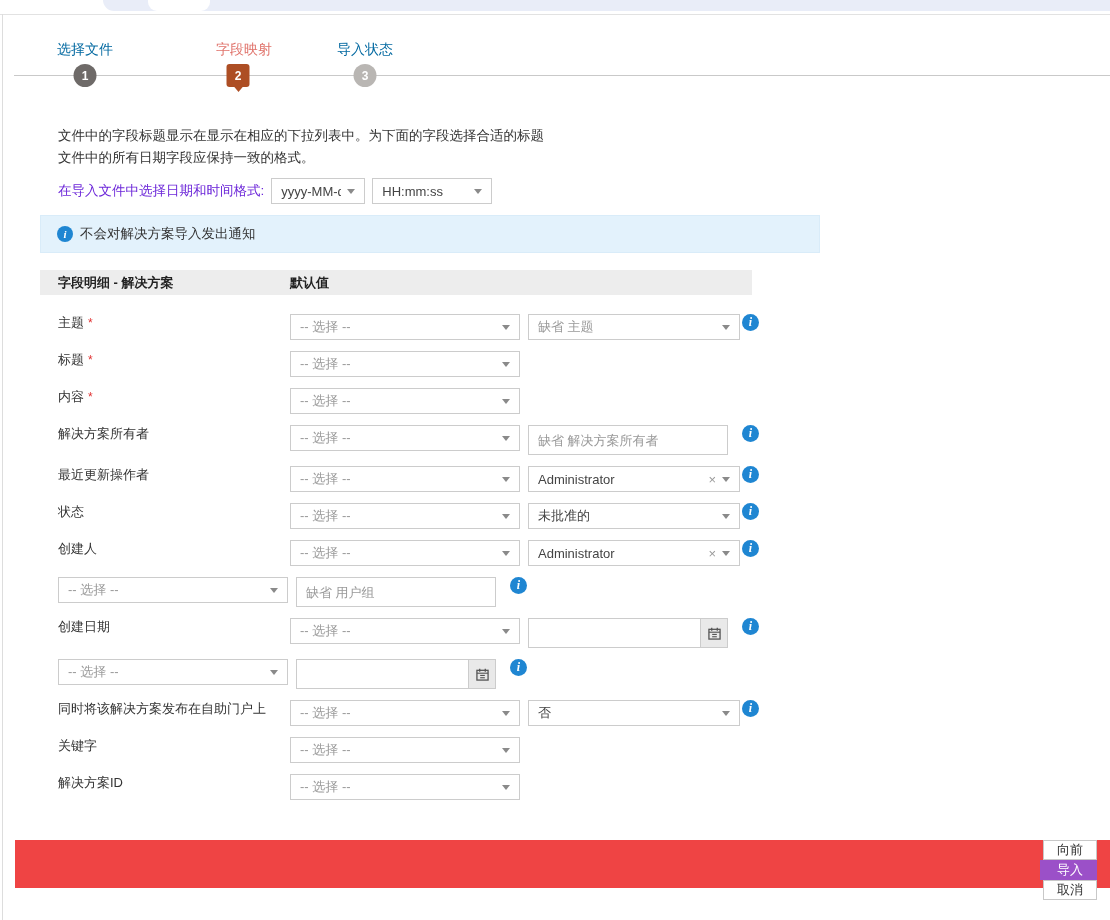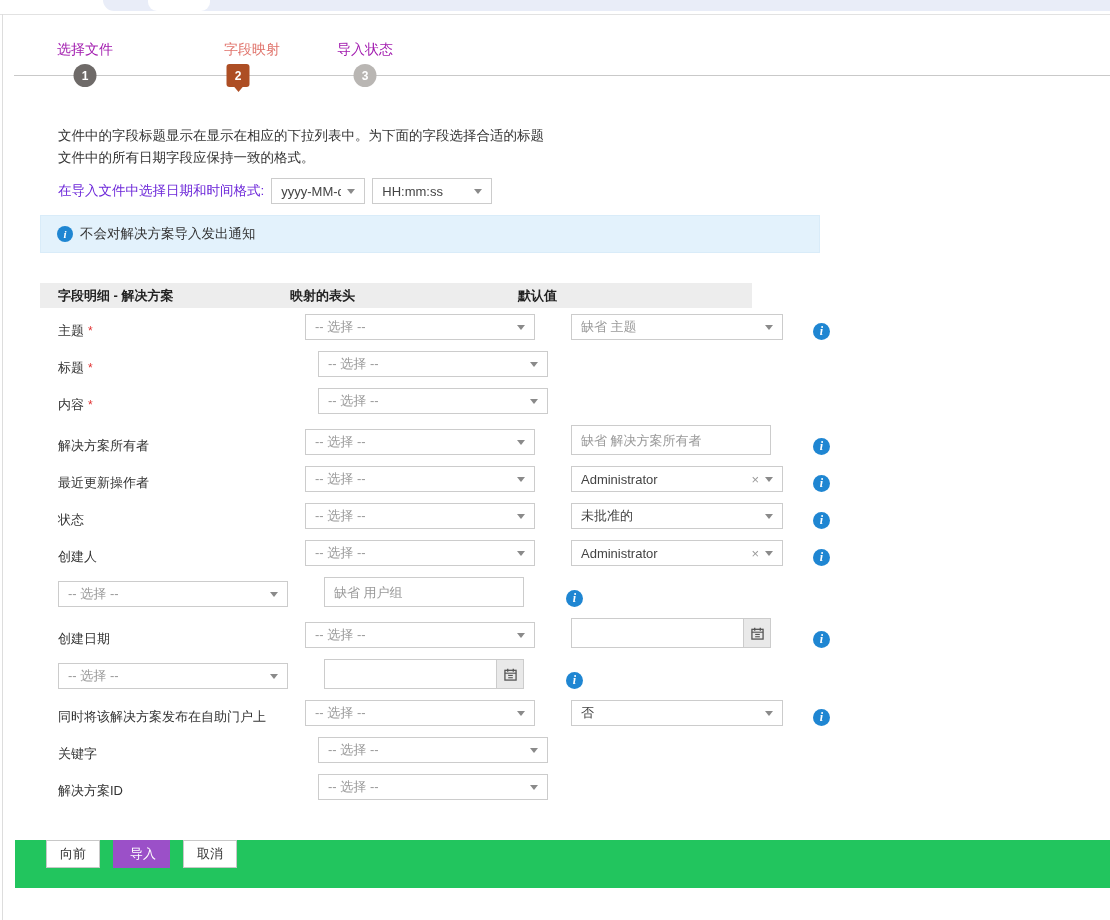--- a/index.html
+++ b/index.html
@@ -13,21 +13,21 @@
     background:#fff;color:#333;position:relative;overflow:hidden;font-size:13px;
   }
   .left-border{position:absolute;left:2px;top:14px;bottom:0;width:1px;background:#ddd;}
   .top-band{position:absolute;left:103px;right:0;top:0;height:11px;background:#e9edf8;border-bottom-left-radius:12px;}
   .top-pill{position:absolute;left:45px;top:0;width:62px;height:11px;background:#fff;border-radius:0 0 9px 9px;}
   .top-line{position:absolute;left:0;right:0;top:14px;height:1px;background:#e2e2e2;}
 
   
   .stepper{position:absolute;left:0;top:0;right:0;height:100px;}
   .step-line{position:absolute;left:14px;right:0;top:75px;height:1px;background:#c9c9c9;}
-  .slabel{position:absolute;top:41px;transform:translateX(-50%);font-size:14px;color:#a21caf;white-space:nowrap;}
+  .slabel{position:absolute;top:41px;transform:translateX(-50%);font-size:14px;color:#0369a1;white-space:nowrap;}
   .slabel.active{color:var(--step-active-label);}
   .sbadge{position:absolute;top:64px;transform:translateX(-50%);width:23px;height:23px;border-radius:50%;
     color:#fff;font-size:12px;font-weight:bold;display:flex;align-items:center;justify-content:center;}
   .sbadge.done{background:#6e6a68;}
   .sbadge.pending{background:#b9b6b3;}
   .sbadge.active{background:var(--step-active);border-radius:3px;}
   .sbadge.active::after{content:"";position:absolute;top:100%;left:50%;transform:translateX(-50%);
     border:5px solid transparent;border-top:6px solid var(--step-active);margin-top:-1px;}
 
   
@@ -50,60 +50,60 @@
   
   .banner{position:absolute;left:40px;top:215px;width:780px;height:38px;background:var(--banner-bg);
     border:1px solid #d9ecf9;display:flex;align-items:center;padding-left:16px;}
   .binfo{width:16px;height:16px;border-radius:50%;background:var(--info-blue);color:#fff;
     font-family:"Liberation Serif","DejaVu Serif",serif;font-style:italic;font-weight:bold;font-size:11px;
     display:flex;align-items:center;justify-content:center;margin-right:7px;flex:none;}
   .btext{color:#333;font-size:13.5px;}
 
   
   .thead{position:absolute;left:40px;top:270px;width:712px;height:25px;background:#ededed;
-    display:flex;align-items:center;padding-left:18px;font-weight:bold;font-size:13px;color:#222;margin-top:13px;}
+    display:flex;align-items:center;padding-left:18px;font-weight:bold;font-size:13px;color:#222;}
   .th1{width:232px;}.th2{width:228px;}
   .rows{position:absolute;left:40px;top:314px;width:790px;padding-left:18px;}
-  .frow{display:flex;align-items:flex-end;margin-bottom:11px;gap:28px;}
+  .frow{display:flex;align-items:flex-start;margin-bottom:11px;}
   .flabel{width:232px;color:#333;font-size:13px;display:flex;align-items:center;}
   .req{color:#e03131;margin-left:4px;font-size:12px;}
   .wmap{width:230px;margin-right:8px;flex:none;}
   .defcell{width:200px;margin-right:14px;flex:none;}
   .wdef{width:212px;}
   .tin{width:200px;height:30px;border:1px solid #ccc;padding:0 9px;font-size:13px;color:#444;
     font-family:"Liberation Sans","DejaVu Sans",sans-serif;outline:none;}
   .tin::placeholder{color:#999;}
   .datein{width:200px;height:30px;border:1px solid #ccc;display:flex;align-items:stretch;background:#fff;}
   .din{flex:1;border:none;outline:none;min-width:0;padding:0 6px;font-size:13px;}
   .calbtn{width:27px;flex:none;background:#e9e9e9;border-left:1px solid #ccc;display:flex;
     align-items:center;justify-content:center;cursor:pointer;}
   .info{width:17px;height:17px;border-radius:50%;background:var(--info-blue);color:#fff;flex:none;
     font-family:"Liberation Serif","DejaVu Serif",serif;font-style:italic;font-weight:bold;font-size:12px;
     display:flex;align-items:center;justify-content:center;cursor:pointer;}
 
   
-  .footer{position:absolute;left:15px;right:0;top:840px;height:48px;background:#22c55e;
-    display:flex;align-items:flex-start;padding-left:31px;}
+  .footer{position:absolute;left:15px;right:0;top:840px;height:48px;background:#ef4444;
+    display:flex;align-items:flex-end;padding-left:31px;flex-direction:column;}
   .btn{height:28px;padding:0 13px;border:1px solid #c8c8c8;background:#fff;color:#333;font-size:13px;
     font-family:"Liberation Sans","DejaVu Sans",sans-serif;cursor:pointer;margin-right:13px;}
   .btn.primary{background:var(--accent);border-color:var(--accent);color:#fff;padding-left:16px;}
 </style>
 </head>
 <body>
 
 <div class="top-band">
   <div class="top-pill"></div>
 </div>
 <div class="top-line"></div>
 <div class="left-border"></div>
 
 <div class="stepper">
   <div class="step-line"></div>
   <div class="slabel" style="left:85px">选择文件</div>
-  <div class="slabel active" style="left:252px">字段映射</div>
+  <div class="slabel active" style="left:244px">字段映射</div>
   <div class="slabel" style="left:365px">导入状态</div>
   <div class="sbadge done" style="left:85px">1</div>
   <div class="sbadge active" style="left:238px">2</div>
   <div class="sbadge pending" style="left:365px">3</div>
 </div>
 
 <div class="intro1">文件中的字段标题显示在显示在相应的下拉列表中。为下面的字段选择合适的标题</div>
 <div class="intro2">文件中的所有日期字段应保持一致的格式。</div>
 
 <div class="fmt-row">
@@ -118,21 +118,20 @@
   </div>
 </div>
 
 <div class="banner">
   <span class="binfo">i</span>
   <span class="btext">不会对解决方案导入发出通知</span>
 </div>
 
 <div class="thead">
   <span class="th1">字段明细 - 解决方案</span>
-  <span class="th2">映射的表头</span>
   <span class="th3">默认值</span>
 </div>
 
 <div class="rows">
     <div class="frow">
       <div class="flabel">
         <span>主题</span>
         <span class="req">*</span>
       </div>
       <div class="sel wmap">

